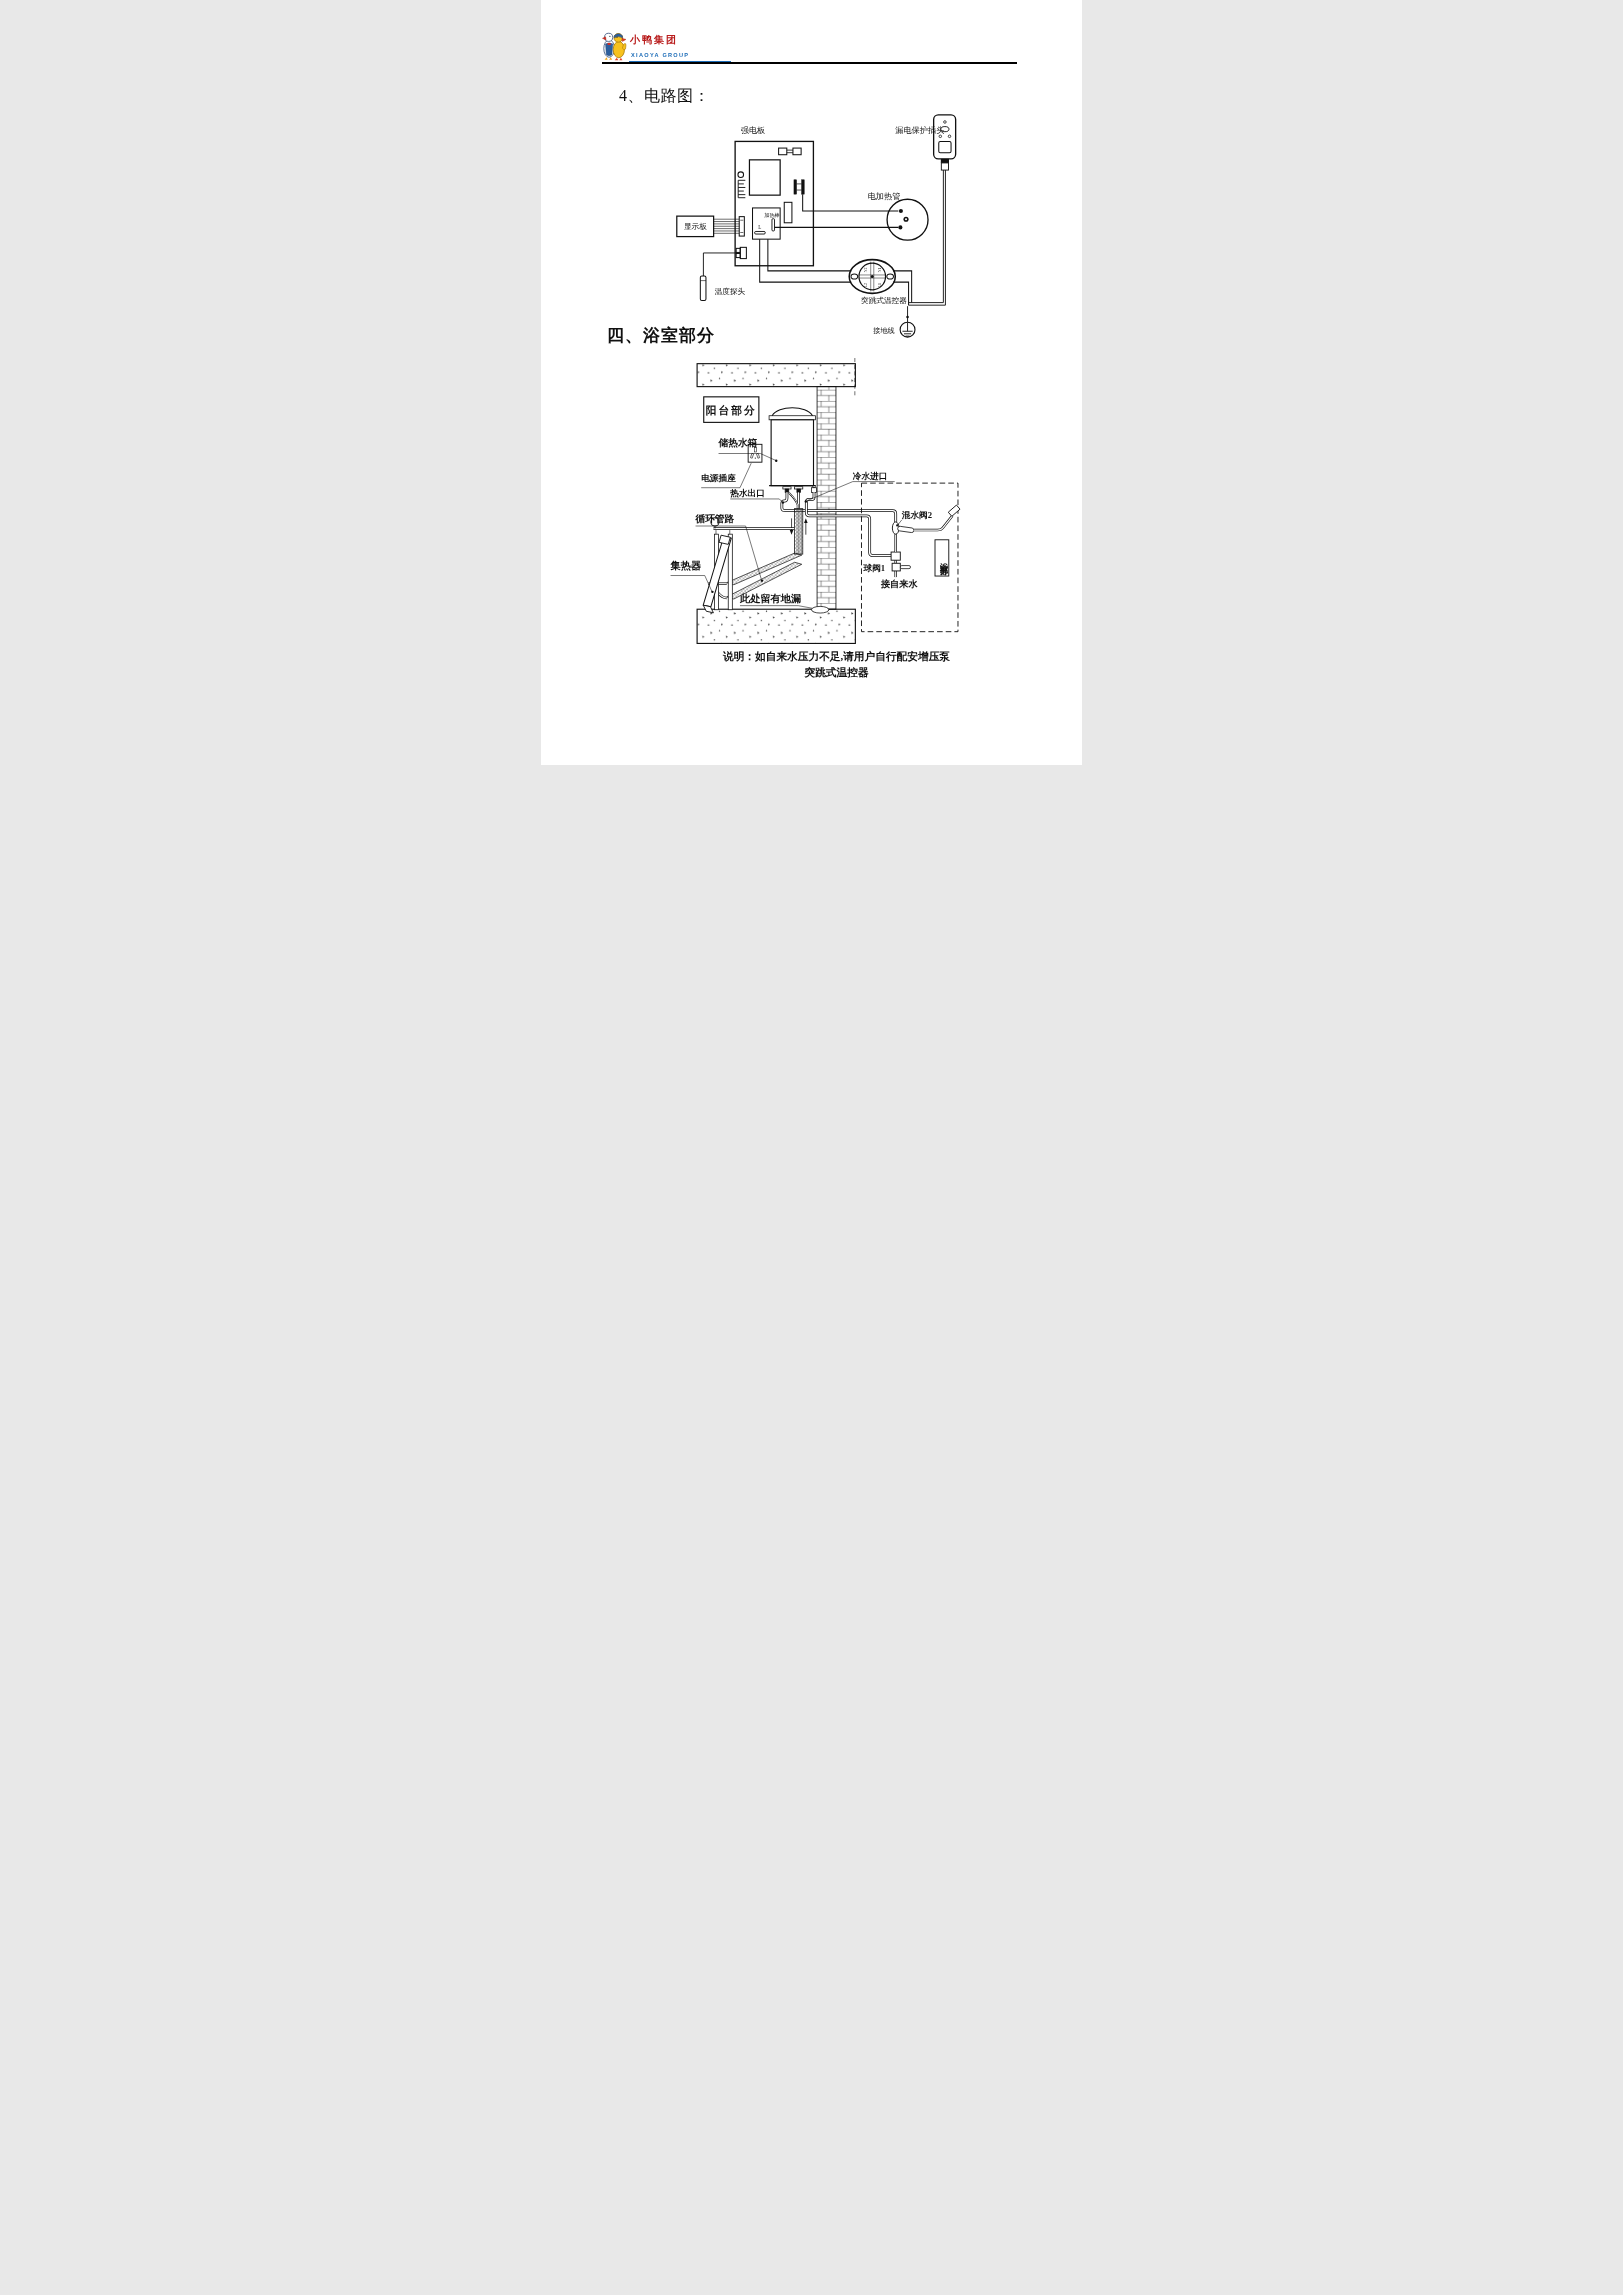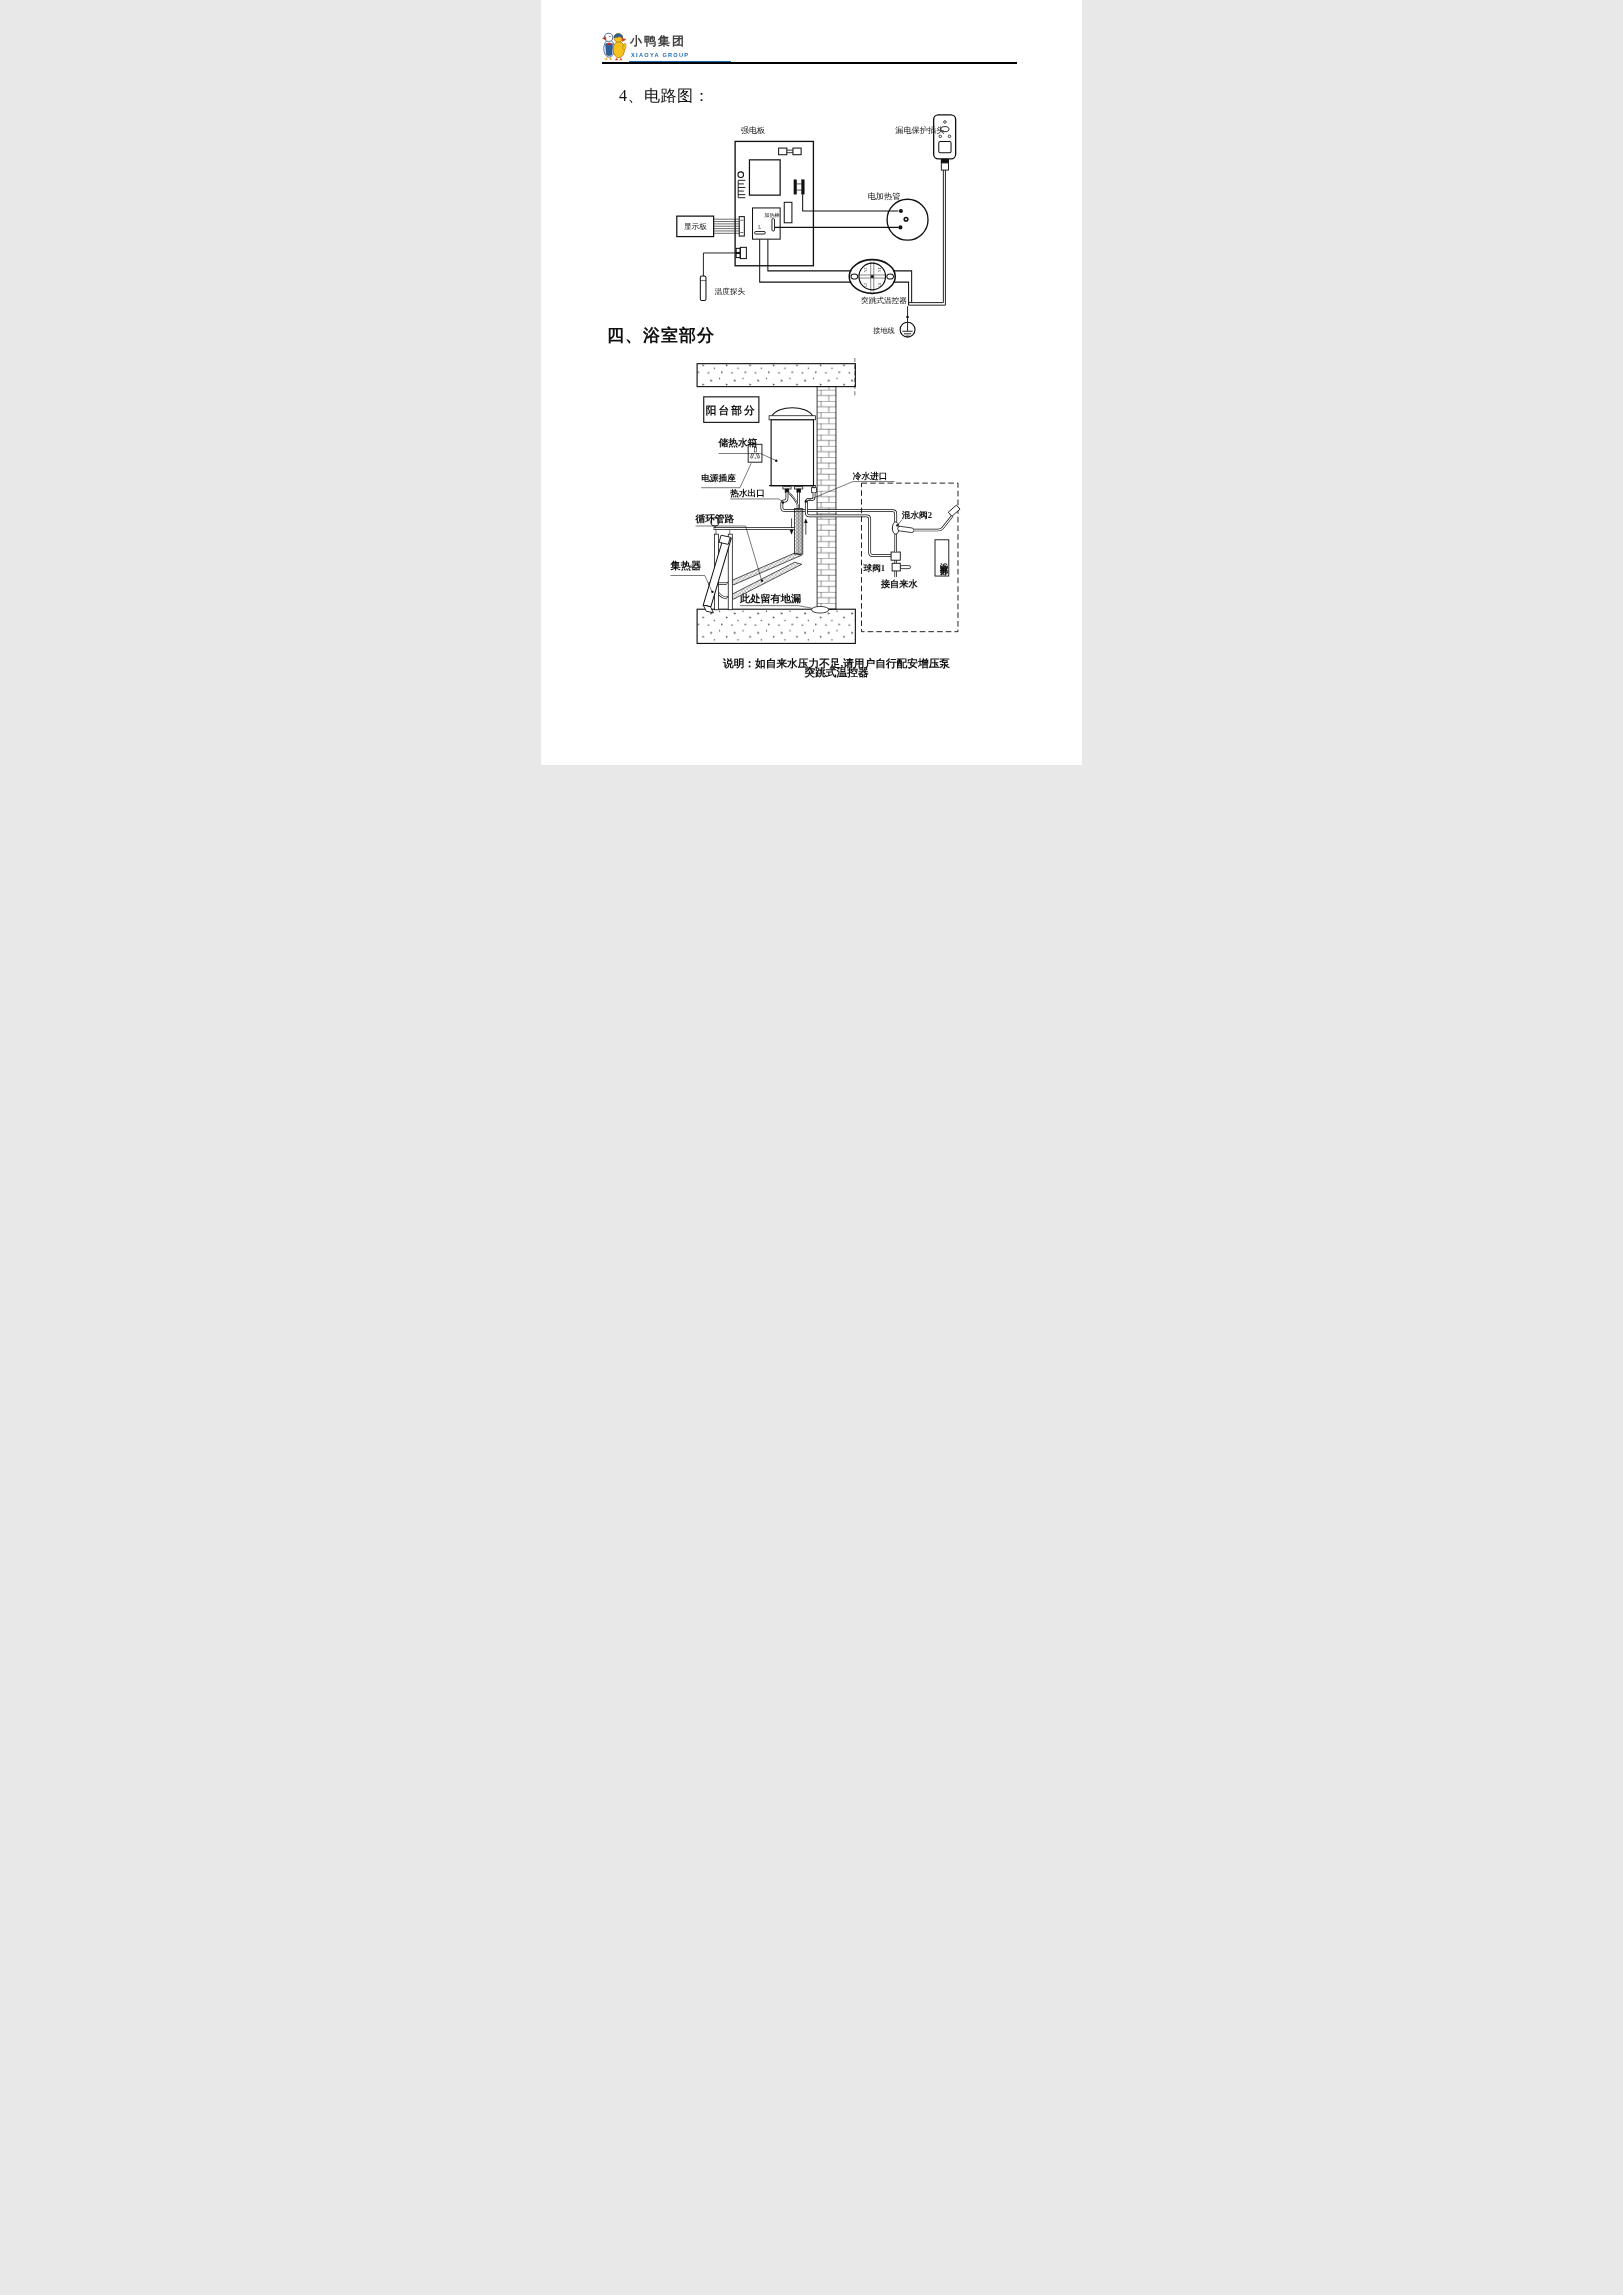--- a/index.html
+++ b/index.html
@@ -2,21 +2,21 @@
 <html style="font-size:8.2px"><head>
 <meta charset="utf-8">
 <style>
   html,body{margin:0;padding:0;background:#e8e8e8;}
   .page{
     position:relative;width:541px;height:765px;margin:0 auto;
     background:#ffffff;font-family:"Liberation Serif",serif;color:#111;
     overflow:hidden;
   }
   .abs{position:absolute;}
-  .brand-cn{font-family:"Liberation Sans",sans-serif;font-weight:700;font-size:12px;color:#404040;letter-spacing:2px;}
+  .brand-cn{font-family:"Liberation Sans",sans-serif;font-weight:700;font-size:10px;color:#b91c1c;letter-spacing:2px;}
   .brand-en{font-family:"Liberation Sans",sans-serif;font-weight:600;font-size:5.6px;color:#1b6bb7;letter-spacing:1.3px;}
   .rule-blue{background:#1b6bb7;height:1px;}
   .rule-black{background:#000;height:1.5px;}
   .h-circuit{font-family:"Liberation Serif",serif;font-size:16px;font-weight:500;letter-spacing:0.5px;}
   .h-pipe{font-family:"Liberation Sans",sans-serif;font-size:17px;font-weight:800;letter-spacing:1px;}
   .caption{font-family:"Liberation Serif",serif;font-weight:700;font-size:10.7px;text-align:center;width:353px;left:119px;}
   .v-label{
     writing-mode:vertical-rl;text-orientation:upright;
     font-family:"Liberation Serif",serif;font-weight:600;font-size:8.2px;letter-spacing:1.5px;
     display:flex;align-items:center;justify-content:center;
@@ -318,17 +318,17 @@
     <text x="69" y="326" font-size="19" class="lbl">循环管路</text>
     <text x="20" y="418" font-size="20" class="lbl">集热器</text>
     <text x="156" y="482" font-size="20" class="lbl">此处留有地漏</text>
     <text x="473" y="318" font-size="17" class="lbl">混水阀2</text>
     <text x="398" y="422" font-size="17" class="lbl">球阀1</text>
     <text x="432" y="452" font-size="18" class="lbl">接自来水</text>
   </svg>
 
   <div class="abs v-label" style="left:395px;top:541px;width:13.3px;height:36px;">浴室部分</div>
 
-  <div class="abs caption" style="top:650px;margin-top:7px;">说明：如自来水压力不足,请用户自行配安增压泵</div>
+  <div class="abs caption" style="top:650px;">说明：如自来水压力不足,请用户自行配安增压泵</div>
   <div class="abs caption" style="top:666px;">突跳式温控器</div>
 
 </div>
 
 
 </body></html>

